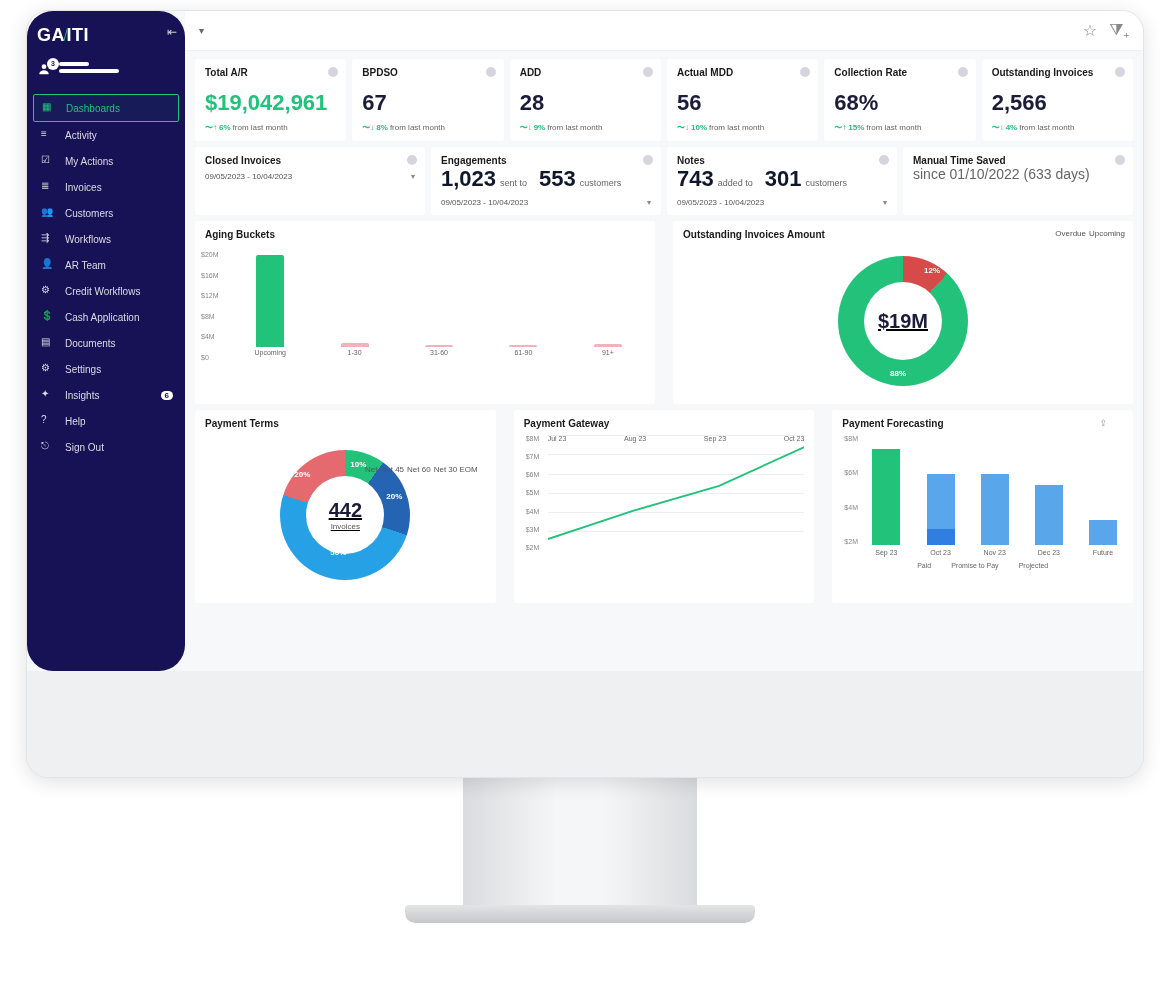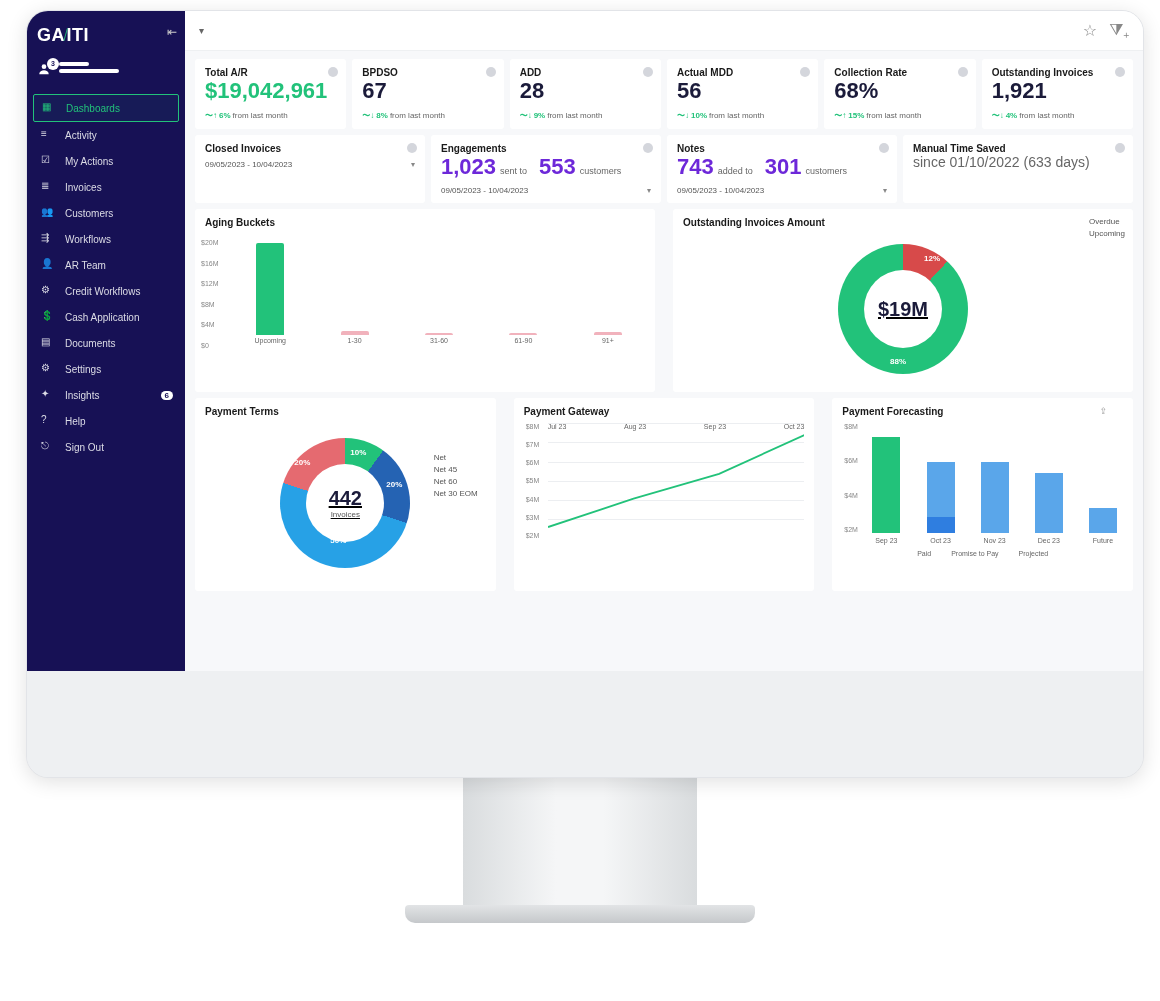--- a/index.html
+++ b/index.html
@@ -3,21 +3,21 @@
 <meta charset="utf-8">
 <style>
 * { margin:0; padding:0; box-sizing:border-box; font-family:Arial,Helvetica,sans-serif; }
 html,body { width:1160px; height:1001px; background:#fff; }
 .monitor { position:absolute; left:26px; top:10px; width:1118px; height:768px; background:#f0f1f3; border-radius:22px; overflow:hidden; box-shadow:0 4px 20px rgba(0,0,0,.12); border:1px solid #e2e4e8; }
 .stand-neck { position:absolute; left:463px; top:778px; width:234px; height:130px; background:linear-gradient(to right,#d9dcde,#f5f6f7 40%,#f5f6f7 60%,#d9dcde); }
 .stand-base { position:absolute; left:405px; top:905px; width:350px; height:18px; background:linear-gradient(to bottom,#e2e4e6,#c5c8cb); border-radius:4px 4px 10px 10px; }
 .screen { position:absolute; left:0; top:0; width:100%; height:660px; background:#f7f8fa; }
 .bottom-chin { position:absolute; left:0; top:660px; width:100%; height:108px; background:#eef0f2; }
 
-.sidebar { position:absolute; left:0; top:0; width:158px; height:660px; background:#171155; color:#fff; padding:8px 0; }
+.sidebar { position:absolute; left:0; top:0; width:158px; height:660px; background:#171155; color:#fff; padding:8px 0;border-radius:26px; }
 .logo { display:flex; align-items:center; padding:6px 10px; font-size:18px; font-weight:800; letter-spacing:.5px; }
 .logo-slash { color:#22c27a; font-weight:400; margin:0 -2px; transform:scaleX(.6) rotate(10deg); display:inline-block; }
 .collapse { position:absolute; right:8px; top:14px; font-size:12px; color:#ccc; cursor:pointer; }
 .user-row { display:flex; align-items:center; gap:8px; padding:10px 10px 12px; }
 .user-badge { position:absolute; top:-4px; left:10px; background:#fff; color:#171155; font-size:7px; font-weight:bold; border-radius:50%; width:12px; height:12px; line-height:12px; text-align:center; }
 .user-name { height:4px; width:60px; background:#fff; border-radius:2px; position:relative; }
 .user-name:before { content:""; position:absolute; top:-7px; height:4px; width:30px; background:#fff; border-radius:2px; }
 .nav { list-style:none; padding:2px 6px; }
 .nav li { display:flex; align-items:center; gap:10px; font-size:10px; padding:6px 8px; border-radius:2px; cursor:pointer; color:#dcdce6; position:relative; }
 .nav li.active { border:1px solid #22c27a; color:#22c27a; background:rgba(34,194,122,.06); }
@@ -27,57 +27,57 @@
 .topbar { position:absolute; left:158px; top:0; right:0; height:40px; background:#fff; display:flex; align-items:center; justify-content:space-between; padding:0 14px; border-bottom:1px solid #eef0f2; }
 .tb-left { display:flex; align-items:center; gap:4px; color:#222; font-size:11px; }
 .chev { font-size:10px; color:#666; }
 .tb-right { display:flex; gap:12px; color:#888; }
 
 .content { position:absolute; left:158px; top:40px; right:0; bottom:0; padding:8px 10px 14px; overflow:hidden; }
 .row { display:flex; gap:6px; margin-bottom:6px; }
 .card { background:#fff; border-radius:3px; padding:8px 10px; flex:1; position:relative; }
 .card .info-ico { position:absolute; right:8px; top:8px; width:10px; height:10px; border-radius:50%; background:#d4d6dc; }
 .kpi-title { font-size:10px; font-weight:600; color:#1a1a1a; }
-.kpi-val { font-size:22px; font-weight:800; margin-top:0; }
+.kpi-val { font-size:22px; font-weight:800; margin-top:12px; }
 .kpi-val.green { color:#22c27a; }
 .kpi-val.dark { color:#1b1b3a; }
 .kpi-sub { font-size:8px; color:#666; margin-top:6px; display:flex; align-items:center; gap:2px; }
 .trend-up { color:#22c27a; font-weight:bold; }
 .trend-down { color:#e25555; font-weight:bold; }
 .trend-down.greenarrow { color:#22c27a; }
 
 .row2 .card { flex:1; }
 .multi-val { display:flex; align-items:baseline; gap:4px; flex-wrap:wrap; }
-.mv-num { font-size:22px; font-weight:800; color:#6d28d9; }
+.mv-num { font-size:22px; font-weight:800; color:#0f172a; }
 .mv-lbl { font-size:9px; color:#666; margin-right:8px; }
 .date-sel { font-size:8px; color:#555; margin-top:6px; display:flex; align-items:center; justify-content:space-between; }
 .date-sel .dd { color:#888; }
 
-.row3, .row4 { display:flex; gap:18px; margin-bottom:6px;justify-content:flex-end; }
+.row3, .row4 { display:flex; gap:18px; margin-bottom:6px; }
 .chart-card { background:#fff; border-radius:3px; padding:8px 10px; position:relative; }
 .chart-title { font-size:10px; font-weight:600; color:#1a1a1a; margin-bottom:6px; }
 
 
 .bars { display:flex; align-items:flex-end; height:110px; gap:18px; padding:4px 4px 0; position:relative; margin-left:28px; }
 .y-axis { position:absolute; left:6px; top:30px; font-size:7px; color:#888; display:flex; flex-direction:column; justify-content:space-between; height:110px; }
 .bar-col { display:flex; flex-direction:column; align-items:center; gap:2px; flex:1; }
 .bar { width:28px; border-radius:2px 2px 0 0; }
 .bar-lbl { font-size:7px; color:#666; }
 
 
 .donut-wrap { display:flex; align-items:center; justify-content:center; height:150px; position:relative; }
 .donut { width:130px; height:130px; border-radius:50%; position:relative; }
 .donut.oi { background:conic-gradient(#d74a4a 0 43deg, #22c27a 43deg 360deg); }
 .donut.pt { width:130px; height:130px; background:conic-gradient(#22c27a 0 36deg, #2563b3 36deg 108deg, #27a1e6 108deg 288deg, #e56a70 288deg 360deg); }
 .donut-hole { position:absolute; left:50%; top:50%; width:60%; height:60%; background:#fff; border-radius:50%; transform:translate(-50%,-50%); display:flex; flex-direction:column; align-items:center; justify-content:center;text-decoration:underline; }
 .donut-center-big { font-size:20px; font-weight:800; color:#1b1b3a; }
 .donut-center-sm { font-size:8px; color:#555; }
 .donut-slice-lbl { position:absolute; font-size:8px; font-weight:bold; color:#fff; }
 .donut-legend { position:absolute; right:8px; top:8px; font-size:8px; color:#555; }
-.donut-legend.rows { display:flex; flex-direction:column; gap:3px; }
+.donut-legend.rows { display:flex; flex-direction:row; gap:3px; }
 
 .rate-stack { display:flex; flex-direction:column; gap:6px; }
 .rate-card { background:#fff; border-radius:3px; padding:8px 12px; flex:1; }
 .rate-val { font-size:24px; font-weight:800; color:#3a2b82; margin:4px 0; }
 .rate-date { font-size:14px; color:#666; }
 
 
 .linechart { position:relative; height:130px; margin-left:24px; }
 .lc-y { position:absolute; left:-22px; top:0; bottom:14px; font-size:7px; color:#888; display:flex; flex-direction:column; justify-content:space-between; }
 .lc-x { display:flex; justify-content:space-between; font-size:7px; color:#666; margin-top:2px; }
@@ -222,21 +222,21 @@
           </div>
           <div class="card">
             <span class="info-ico"></span>
             <div class="kpi-title">Collection Rate</div>
             <div class="kpi-val dark">68%</div>
             <div class="kpi-sub"><span class="trend-up">〜↑</span> <b style="color:#22c27a">15%</b> from last month</div>
           </div>
           <div class="card">
             <span class="info-ico"></span>
             <div class="kpi-title">Outstanding Invoices</div>
-            <div class="kpi-val dark">1,921</div>
+            <div class="kpi-val dark">2,566</div>
             <div class="kpi-sub"><span class="trend-down greenarrow">〜↓</span> <b style="color:#22c27a">4%</b> from last month</div>
           </div>
         </div>
 
     <div class="row row2">
       <div class="card" style="flex:1.1">
         <span class="info-ico"></span>
         <div class="kpi-title">Closed Invoices</div>
         <div class="date-sel">
               <span>09/05/2023 - 10/04/2023</span>

